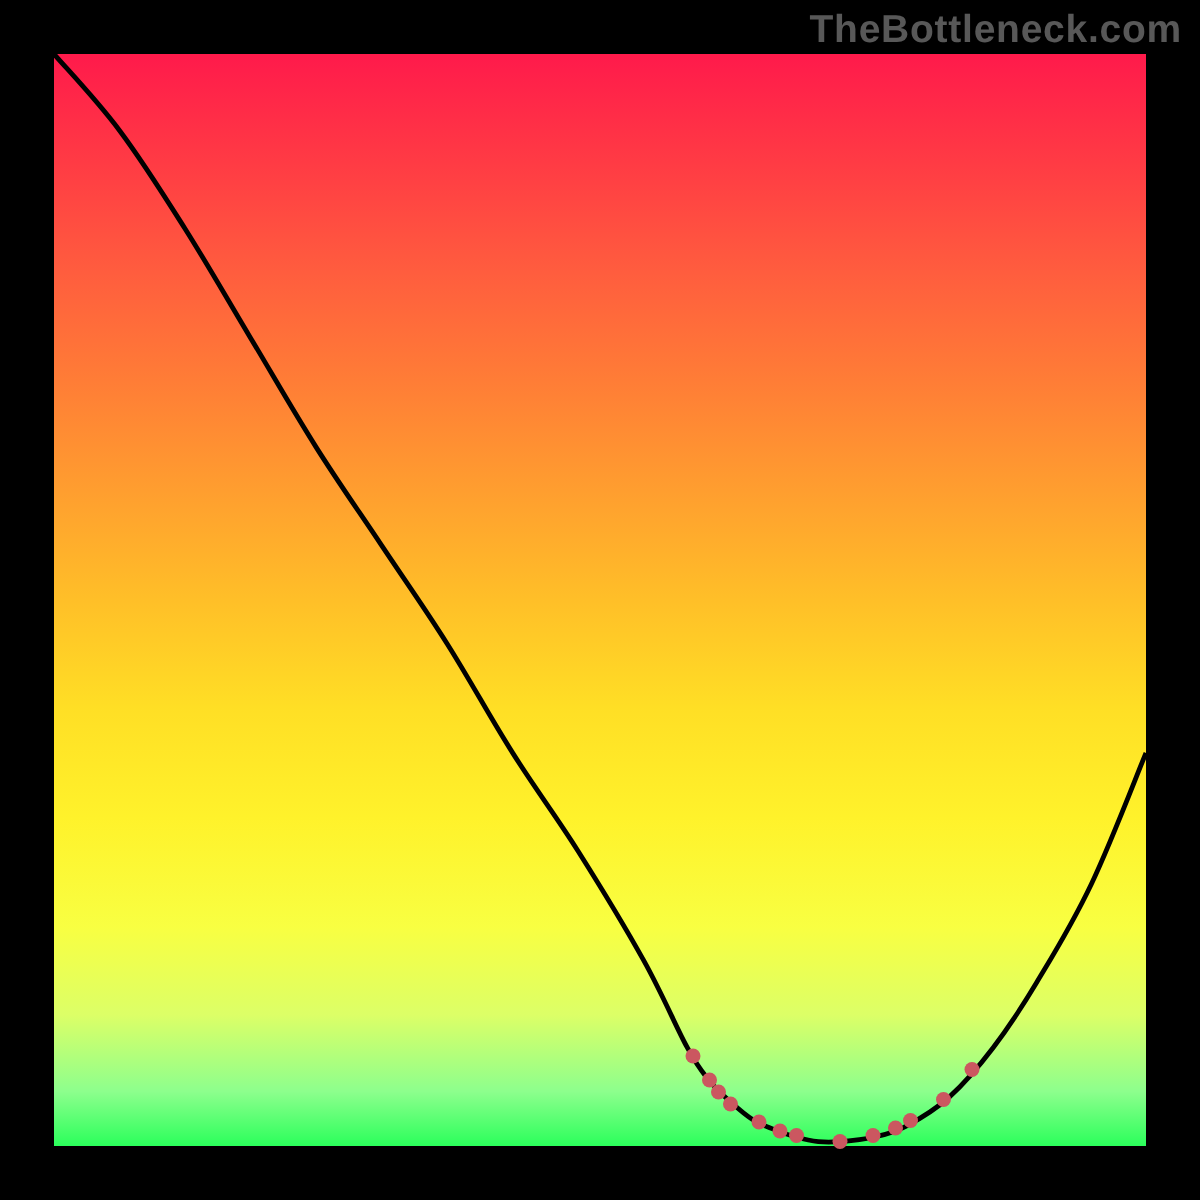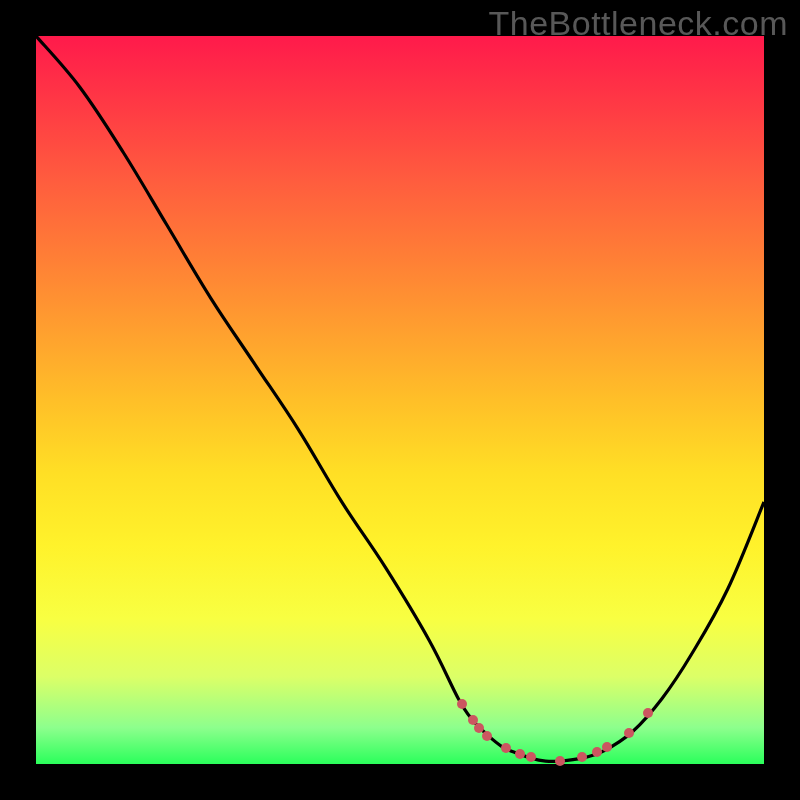--- a/index.html
+++ b/index.html
@@ -8,22 +8,22 @@
     position: relative;
     width: 800px;
     height: 800px;
     background: #000;
   }
   .watermark {
     position: absolute;
     top: 4px;
     right: 12px;
     font-family: Arial, Helvetica, sans-serif;
-    font-size: 34px;
-    font-weight: normal;
+    font-size: 26px;
+    font-weight: bold;
     color: #585858;
     letter-spacing: 0.5px;
   }
   .plot {
     position: absolute;
     left: 36px;
     top: 36px;
     width: 728px;
     height: 728px;
     background: linear-gradient(to bottom,

